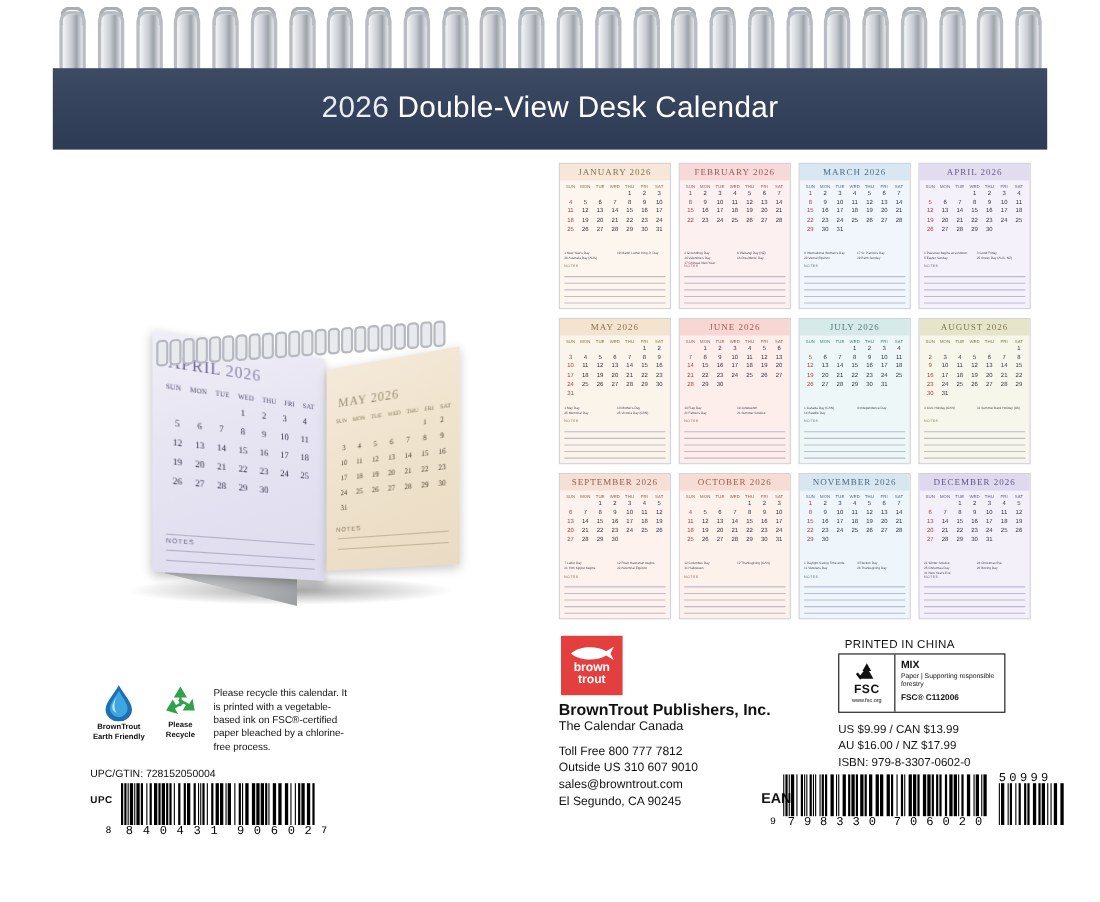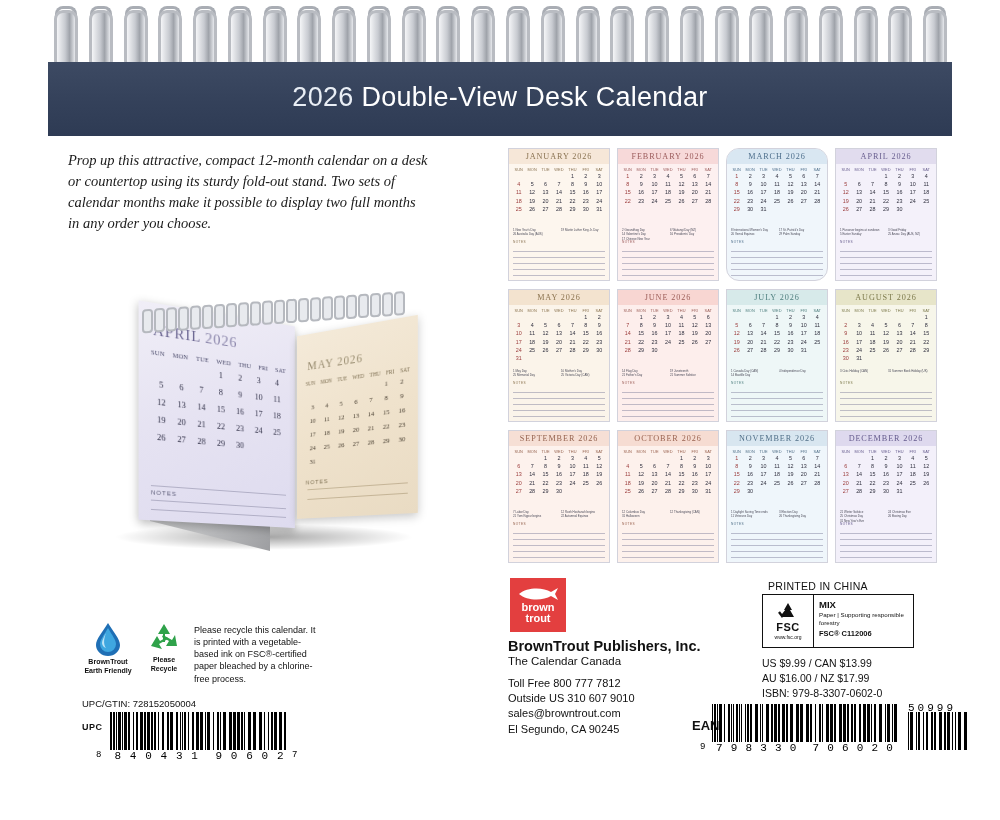--- a/index.html
+++ b/index.html
@@ -266,21 +266,20 @@
     </div>
 
   <div class="header">
     <div class="title">
       <span class="yr">2026</span>
       <span>Double-View Desk Calendar</span>
     </div>
   </div>
 
   <div class="blurb">
-    <p>Prop up this attractive, compact 12-month calendar on a desk or countertop using its sturdy fold-out stand. Two sets of calendar months make it possible to display two full months in any order you choose.</p>
   </div>
 
   <div class="photo">
     <div class="shadow"></div>
     <div class="stand"></div>
 
     <div class="panelL">
       <div class="pLabel pmonth">
         <span>APRIL</span>
         <span class="num">2026</span>
@@ -680,21 +679,21 @@
           <div class="notes">
             <div class="nl" style="color: rgb(155, 91, 91);">NOTES</div>
             <div class="ln"></div>
             <div class="ln"></div>
             <div class="ln"></div>
             <div class="ln"></div>
             <div class="ln"></div>
           </div>
         </div>
       </div>
-      <div class="m" style="background: rgb(240, 246, 251); border-radius: 13px;">
+      <div class="m" style="background: rgb(240, 246, 251);">
         <div class="band" style="background: rgb(217, 231, 242);">
           <span style="color: rgb(78, 111, 140);">MARCH 2026</span>
         </div>
         <div class="body">
           <div class="hdr">
             <div style="color: rgb(78, 111, 140);">SUN</div>
             <div style="color: rgb(78, 111, 140);">MON</div>
             <div style="color: rgb(78, 111, 140);">TUE</div>
             <div style="color: rgb(78, 111, 140);">WED</div>
             <div style="color: rgb(78, 111, 140);">THU</div>

